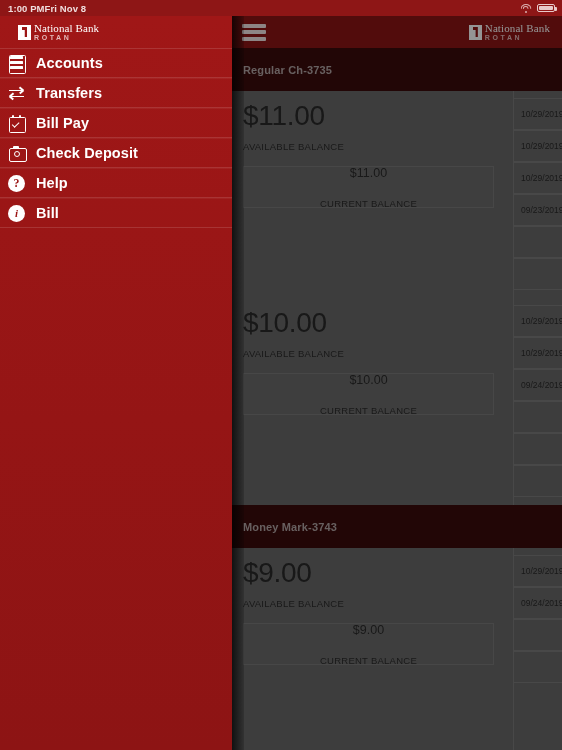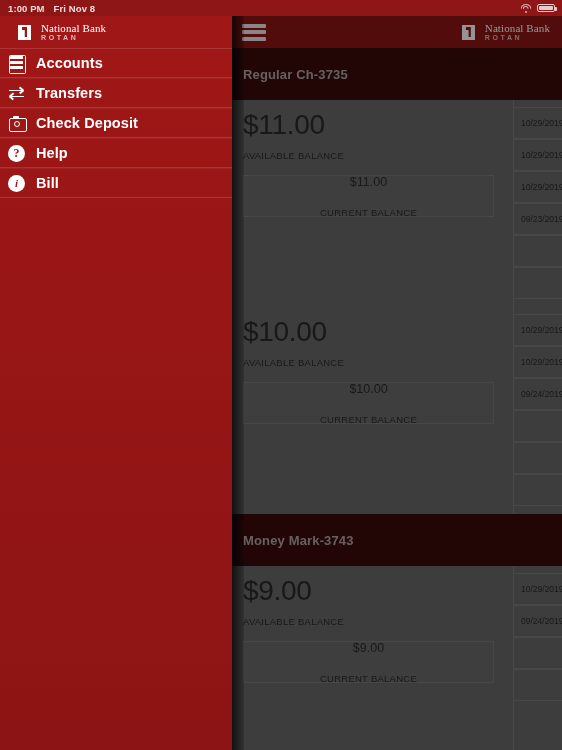--- a/index.html
+++ b/index.html
@@ -12,21 +12,21 @@
   #app{ position:relative; width:562px; height:750px; overflow:hidden; }
 
   
   .statusbar{
     position:absolute; top:0; left:0; width:562px; height:16px;
     background:#8e1616; color:#f0dede;
     display:flex; align-items:center; z-index:40;
     font-size:9.5px; font-weight:bold; letter-spacing:.1px;justify-content:space-between;
   }
   .sb-time{ margin-left:8px; }
-  .sb-date{ margin-left:9px; }
+  .sb-date{ }
   .sb-right{ margin-left:auto; margin-right:7px; display:flex; align-items:center; gap:6px; }
   .wifi-ico{ width:11px; height:9px; position:relative; opacity:.85; }
   .wifi-ico i{
     position:absolute; left:50%; transform:translateX(-50%);
     border:1.1px solid #e9caca; border-bottom:none;
     border-radius:50% 50% 0 0 / 100% 100% 0 0;
   }
   .wifi-ico i:nth-child(1){ top:0px; width:11px; height:5px; }
   .wifi-ico i:nth-child(2){ top:2.6px; width:6.6px; height:3.4px; }
   .wifi-dot{ position:absolute; bottom:0; left:50%; transform:translateX(-50%);
@@ -36,21 +36,21 @@
                 background:#e9caca; border-radius:0 1px 1px 0; }
   .batt i{ position:absolute; left:1px; top:1px; bottom:1px; right:1px; background:#e9caca; border-radius:1px; }
 
   
   .sidebar{
     position:absolute; top:16px; left:0; width:232px; height:734px;
     background:#9c1616; z-index:30;
     background-image:linear-gradient(180deg,#a01717 0%, #951515 55%, #8d1414 100%);
   }
   .sb-logo-row{ height:32px; display:flex; align-items:center; padding-left:18px; }
-  .logo{ display:flex; align-items:center; gap:10px; }
+  .logo{ display:flex; align-items:center; gap:3px; }
   .logo-mark{
     width:13px; height:15px; background:#fff; position:relative; flex:none;
     display:flex; align-items:center; justify-content:center;
   }
   .logo-mark::before{
     content:""; width:5px; height:10px; background:#9c1616;
     clip-path:polygon(0 0,100% 0,100% 100%,55% 100%,55% 30%,0 30%);
   }
   .logo-txt{ display:flex; flex-direction:column; line-height:1; }
   .logo-l1{ font-family:"Liberation Serif", serif; font-size:11px; color:#fff; letter-spacing:.1px; }
@@ -113,23 +113,23 @@
     padding:0 12px 0 10px;
   }
   .burger{ width:24px; height:17px; display:flex; flex-direction:column; justify-content:space-between; }
   .burger i{ display:block; height:4px; background:#f3e6e6; border-radius:1px; }
   .topbar .logo-mark{ background:#fff; }
   .topbar .logo-mark::before{ background:#8e1616; }
 
   .scroller{ position:relative; width:100%; height:702px; }
 
   .acct-header{
-    height:52px; display:flex; align-items:center; padding-left:11px;
+    height:43px; display:flex; align-items:center; padding-left:11px;
     background:#3b0c0c;
-    color:#b3a5a5; font-size:13px; font-weight:bold; letter-spacing:.15px;
+    color:#b3a5a5; font-size:11px; font-weight:bold; letter-spacing:.15px;
   }
   .acct-card{
     position:relative; background:#6a6a6a; height:207px; width:100%;
     display:flex;
   }
   .card-left{ width:273px; flex:none; padding:10px 0 0 11px; position:relative; }
   .bal-big{ font-size:28px; color:#2a2a2a; letter-spacing:-.3px; line-height:1.08;
             font-family:"Liberation Sans", sans-serif; font-weight:normal; }
   .bal-lbl{ font-size:9.5px; color:#2c2c2c; letter-spacing:.25px; margin-top:10px; }
   .cur-box{
@@ -275,20 +275,28 @@
           <i></i>
             <i></i>
             <i></i>
             <i></i>
             <i></i>
             <i></i>
         </div>
         <div class="menu-label">Transfers</div>
       </div>
 
+      <div class="menu-item">
+        <div class="m-ico ico-billpay">
+          <span class="pin a"></span>
+            <span class="pin b"></span>
+            <span class="chk"></span>
+        </div>
+        <div class="menu-label">Bill Pay</div>
+      </div>
 
       <div class="menu-item">
         <div class="m-ico ico-check">
           <span class="bump"></span>
             <span class="lens"></span>
         </div>
         <div class="menu-label">Check Deposit</div>
       </div>
 
       <div class="menu-item">

